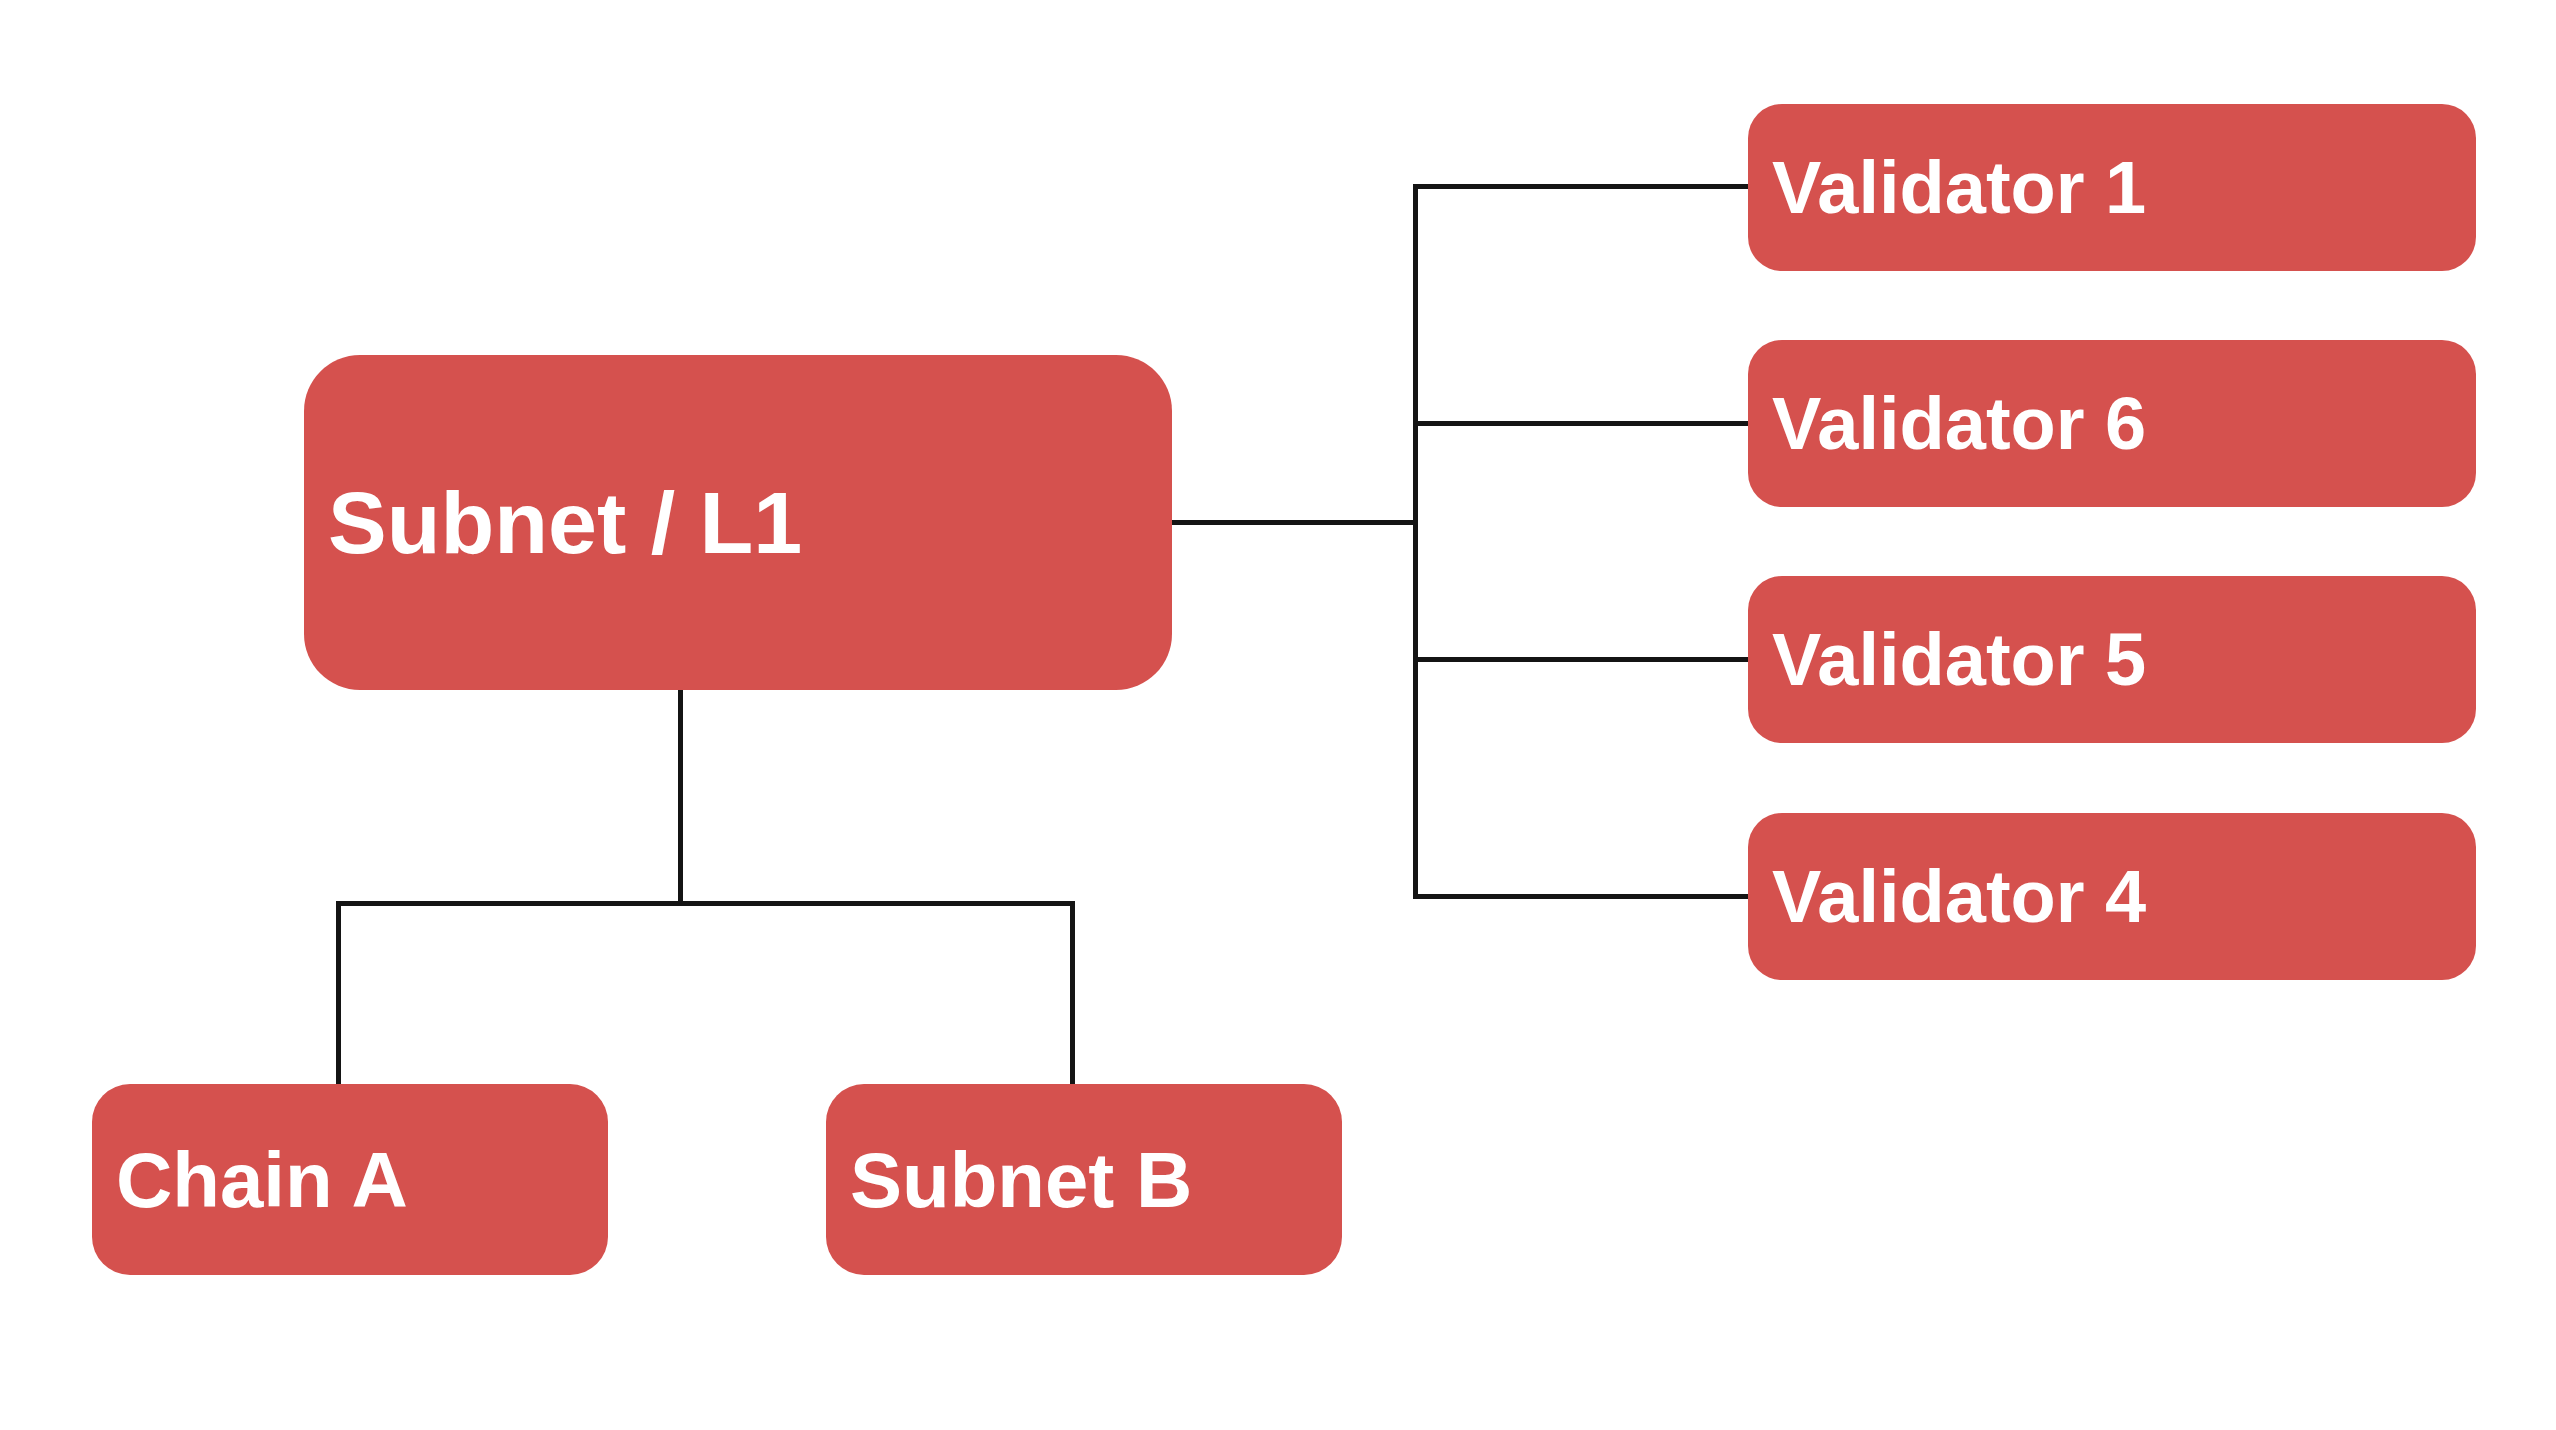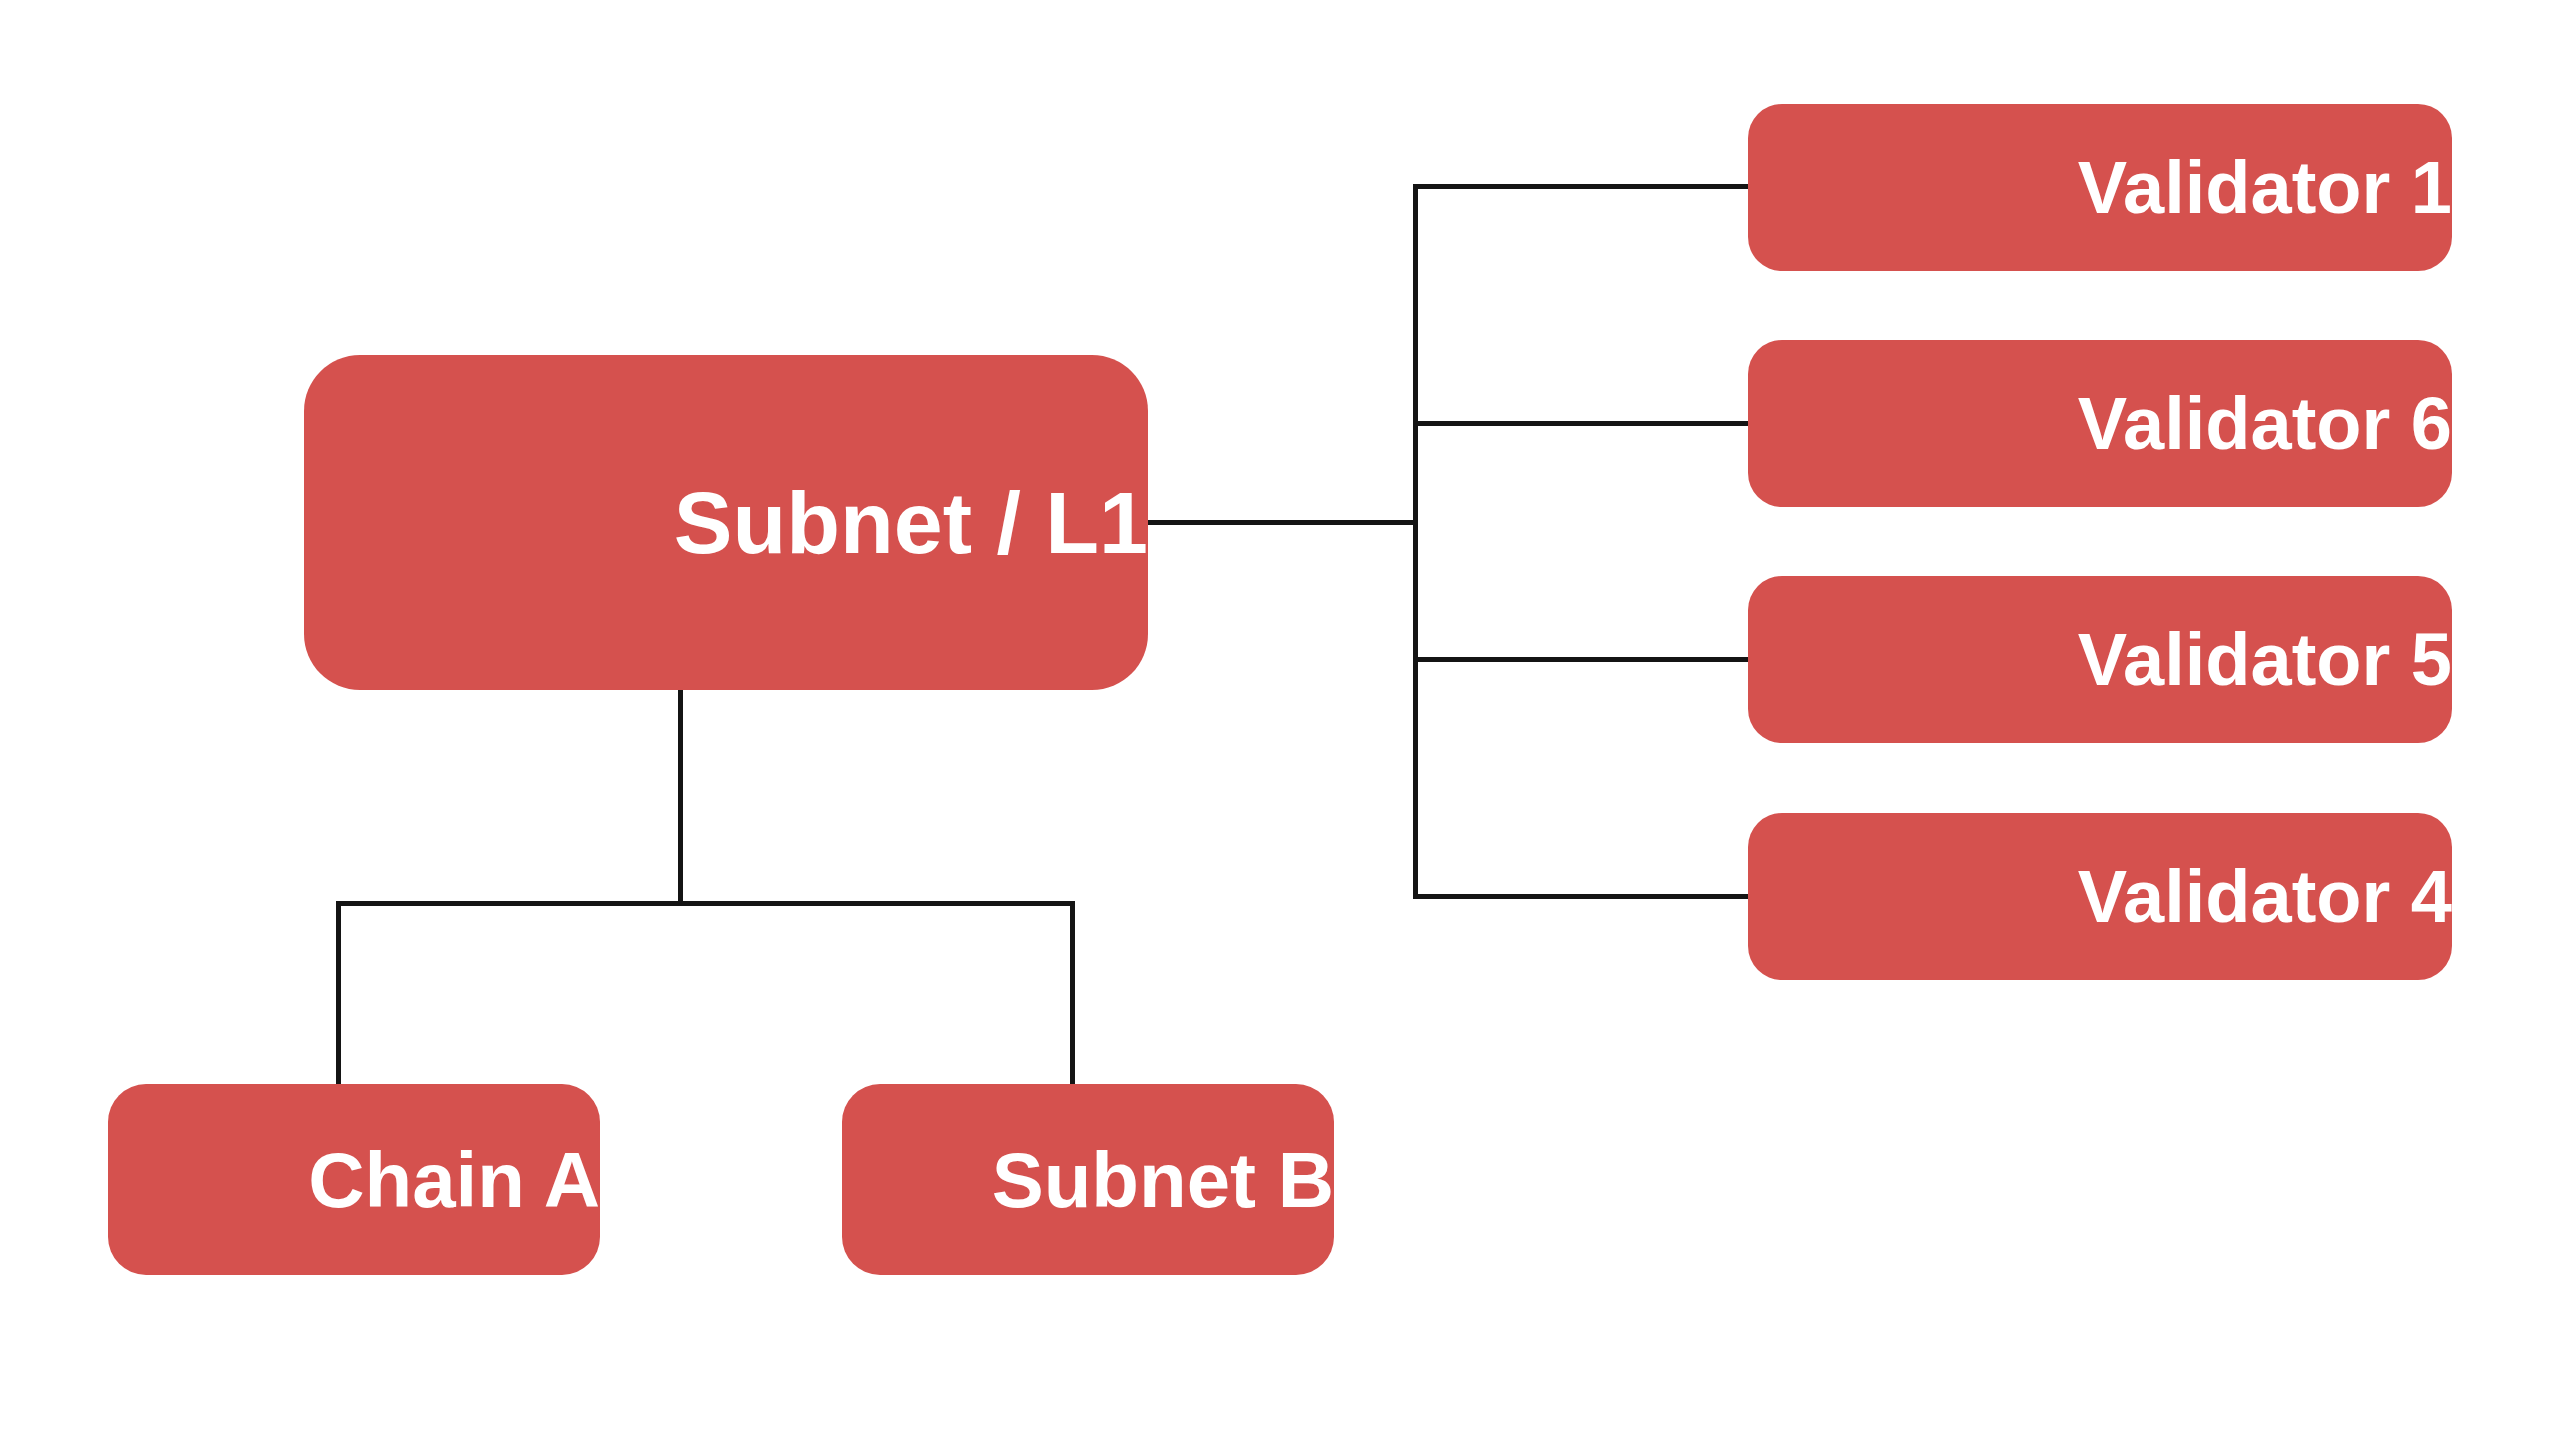--- a/index.html
+++ b/index.html
@@ -14,36 +14,36 @@
     background: var(--background, #FFFFFF);
     font-family: "Liberation Sans", "DejaVu Sans", sans-serif;
     overflow: hidden;
   }
   .node {
     position: absolute;
     background: var(--node-fill, #D5514E);
     color: var(--node-text, #FFFFFF);
     display: flex;
     align-items: center;
-    justify-content: flex-end;
+    justify-content: flex-start;
     font-weight: 700;
     text-align: center;
     line-height: 1;
     z-index: 2;
+    padding-left: 24px;
   }
   .node-subnet {
     left: 304px; top: 355px; width: 844px; height: 335px;
     border-radius: 56px;
     font-size: 88px;
   }
   .node-chain {
     top: 1084px; width: 492px; height: 191px;
     border-radius: 38px;
     font-size: 78px;
-    margin-left: 16px;
   }
   .node-chain-a { left: 92px; }
   .node-chain-b { left: 826px; }
   .node-validator {
     left: 1748px; width: 704px; height: 167px;
     border-radius: 34px;
     font-size: 74px;
   }
   .node-validator-1 { top: 104px; }
   .node-validator-2 { top: 340px; }

